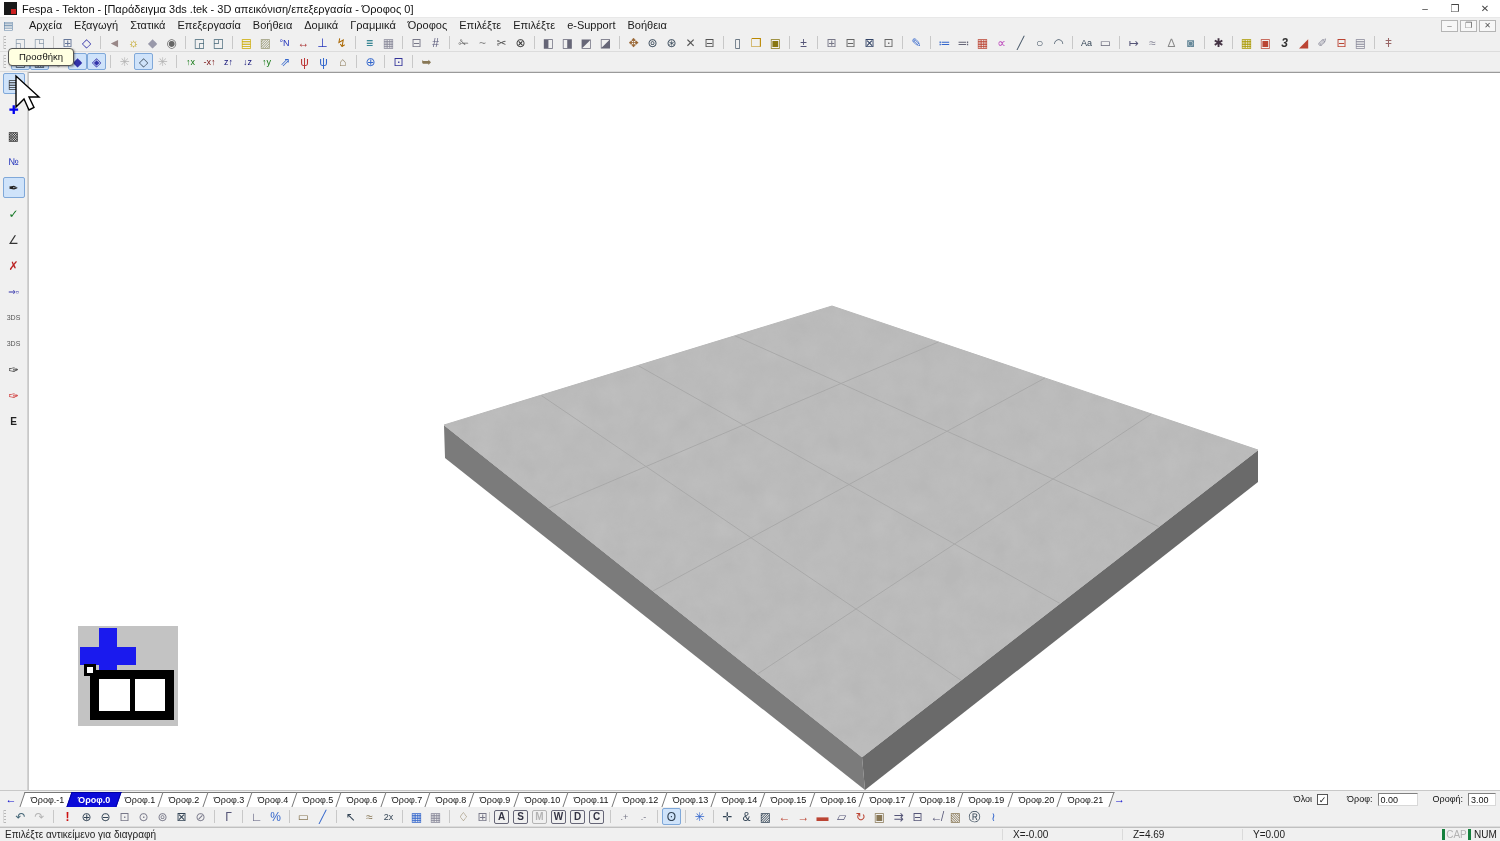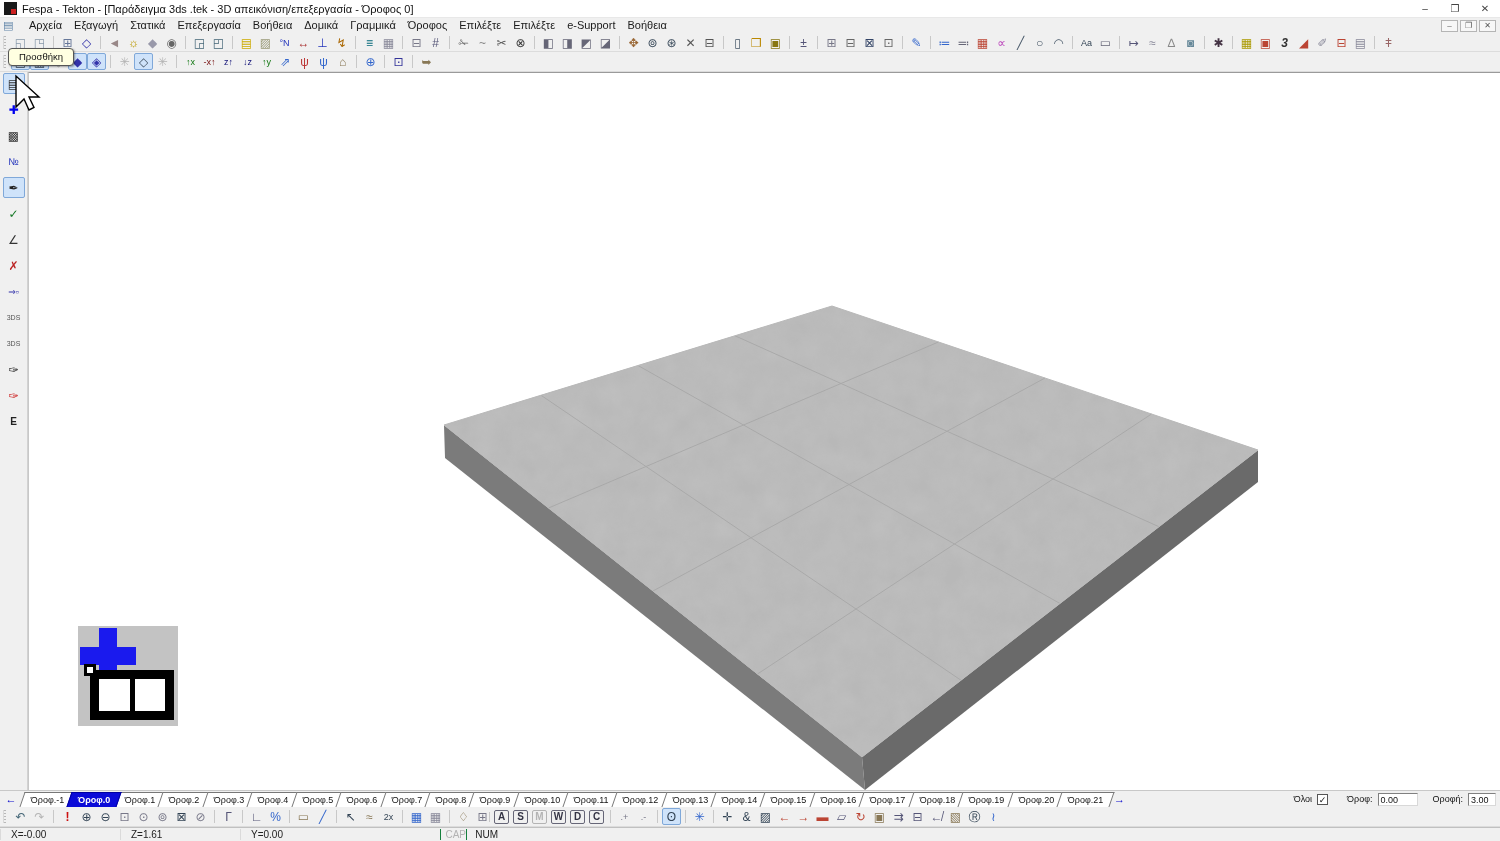--- a/index.html
+++ b/index.html
@@ -74,21 +74,21 @@
   .chk{width:11px;height:11px;border:1px solid #555;background:#fff;font-size:9px;line-height:10px;text-align:center;color:#111;}
   .numfield{background:#fff;border:1px solid #808080;border-right-color:#d8d8d8;border-bottom-color:#d8d8d8;height:13px;line-height:12px;padding:0 2px;font-size:9px;color:#111;}
   .f-base{width:40px;} .f-top{width:28px;}
   .tab-ctl-label{color:#111;}
 
   
   .statusbar{position:absolute;left:0;top:827px;width:1500px;height:14px;background:var(--chrome);border-top:1px solid #c0c0c0;display:flex;align-items:center;font-size:10px;color:#222;}
   .sb-msg{flex:1;padding-left:5px;white-space:nowrap;}
   .sb-pane{width:120px;padding-left:10px;border-left:1px solid #dadada;white-space:nowrap;}
   .sb-gap{width:80px;}
-  .sb-key{width:26px;text-align:right;border-left:1px solid #15803d;color:#b3b3b3;}
+  .sb-key{width:26px;text-align:center;border-left:3px solid #15803d;color:#b3b3b3;}
   .sb-key.on{color:#222;width:32px;}
 </style>
 </head>
 <body>
 
 <div id="app">
 
   <div class="titlebar">
     <span class="app-icon"></span>
     <span class="title-text">Fespa - Tekton - [Παράδειγμα 3ds .tek - 3D απεικόνιση/επεξεργασία - Όροφος 0]</span>
@@ -593,21 +593,22 @@
 
         <span class="tbico" style="color:#887755">▧</span>
 
         <span class="tbico" style="color:#334455">Ⓡ</span>
 
         <span class="tbico" style="color:#3366cc">≀</span>
       </div>
   </div>
 
   <div class="statusbar">
+    <span class="sb-msg">Επιλέξτε αντικείμενο για διαγραφή</span>
     <span class="sb-pane">X=-0.00</span>
-    <span class="sb-pane">Z=1.61</span>
+    <span class="sb-pane">Z=4.69</span>
     <span class="sb-pane">Y=0.00</span>
     <span class="sb-gap"></span>
     <span class="sb-key">CAP</span>
     <span class="sb-key on">NUM</span>
   </div>
 
 </div>
 
 </body></html>

